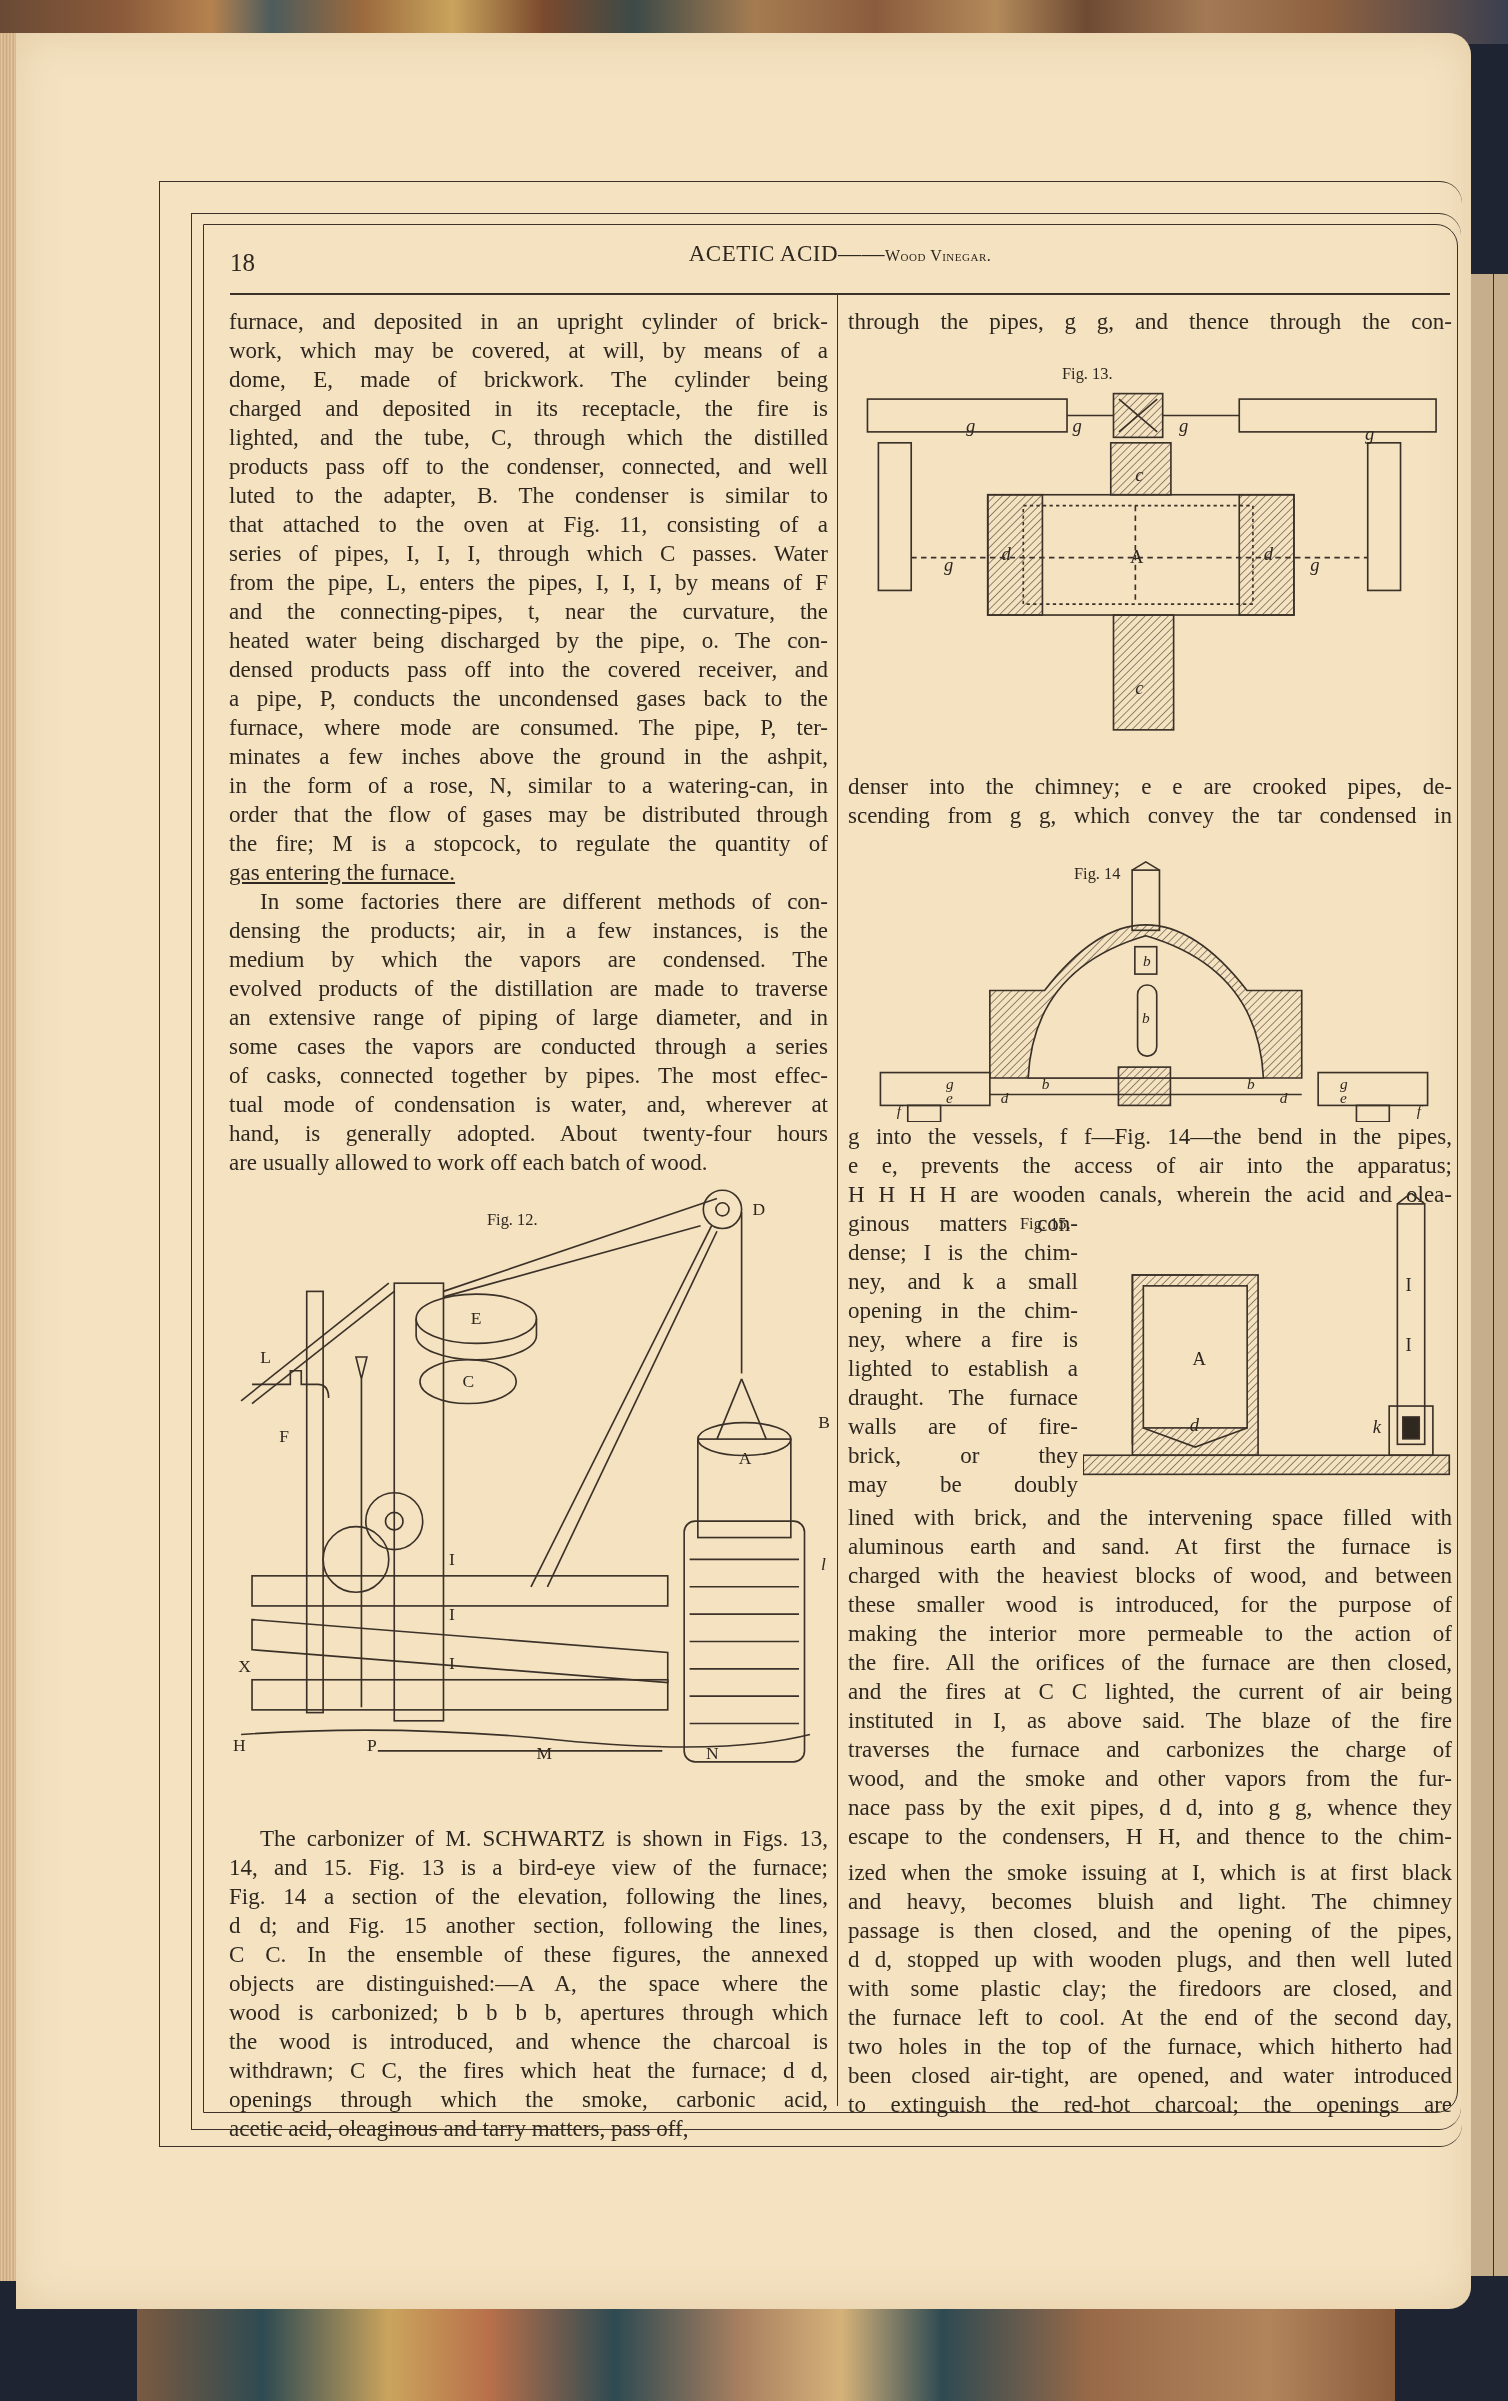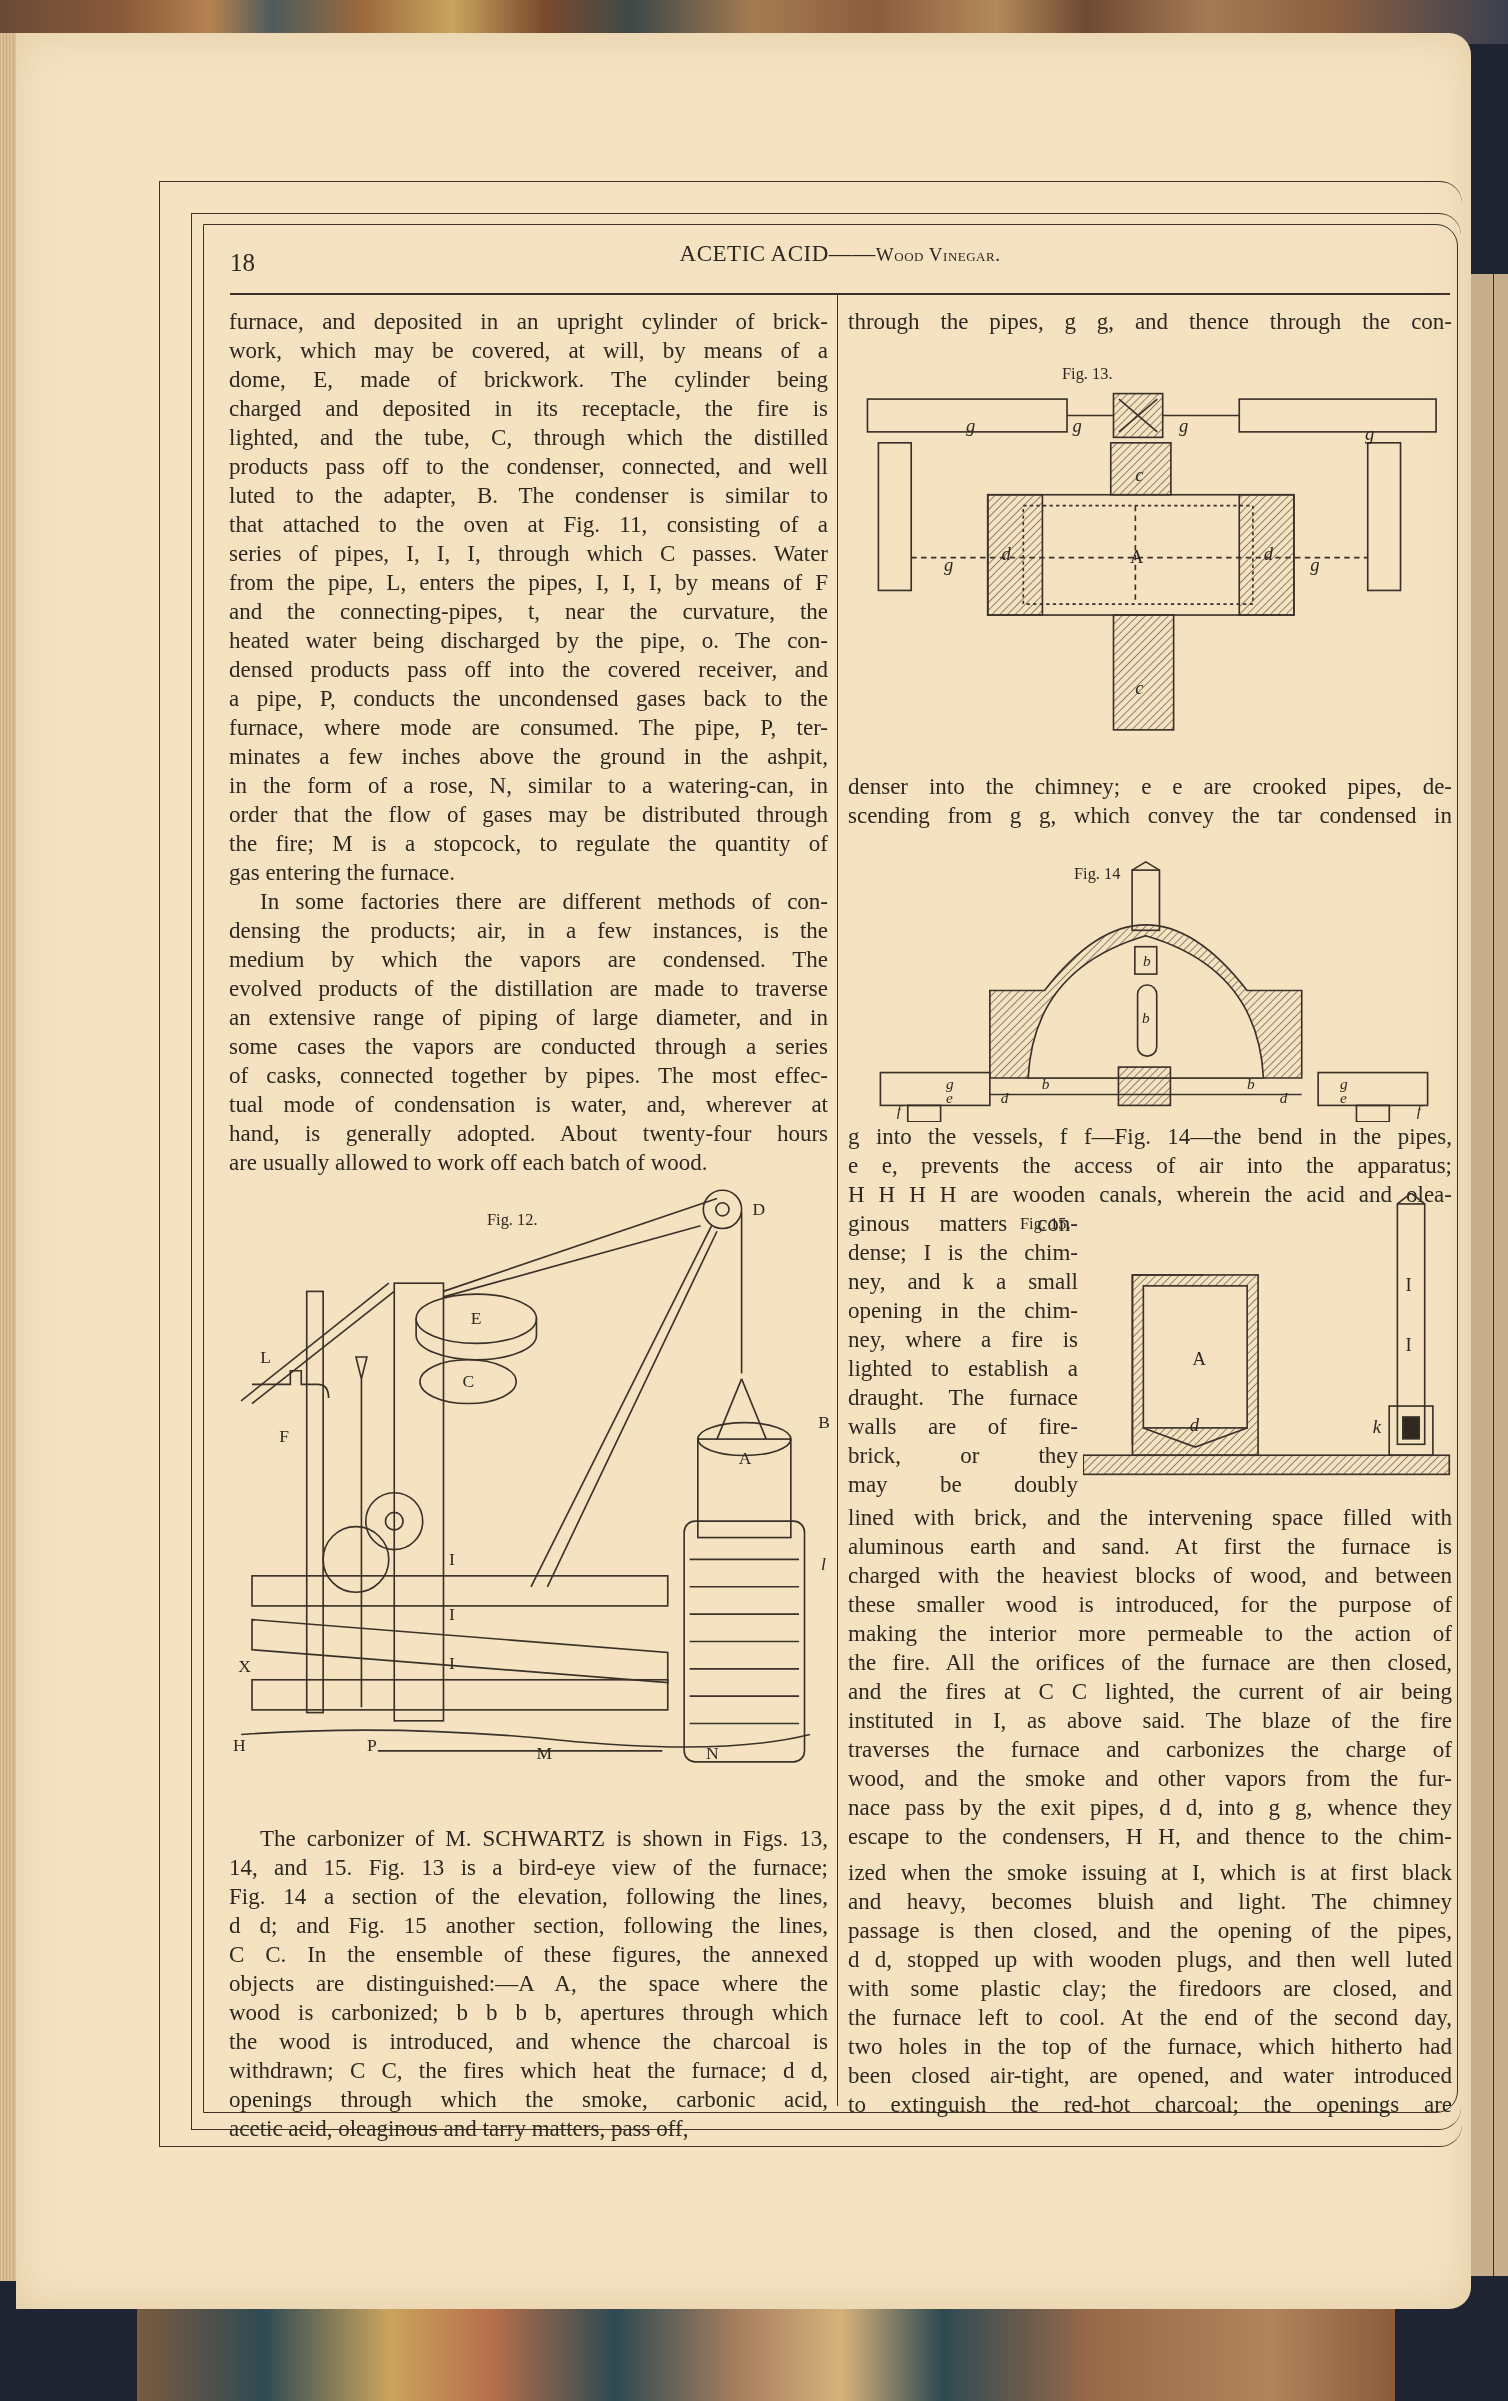--- a/index.html
+++ b/index.html
@@ -43,21 +43,21 @@
   .frame-inner {
     position:absolute; left:203px; top:224px; width:1253px; height:1887px;
     border:1.6px solid #3b3128; border-radius:0 22px 22px 0;
   }
   .header {
     position:absolute; left:230px; top:241px; width:1220px; height:33px;
     color:#2f2821;
   }
   .page-number { position:absolute; left:0; top:8px; font-size:25px; }
   .running-title { position:absolute; left:0; right:0; top:0; text-align:center; font-size:23px; letter-spacing:0.5px; }
-  .running-title .sc { font-size:19px;font-family:Liberation Serif, serif; }
+  .running-title .sc { font-size:16px;font-family:Liberation Serif, serif; }
   .header-rule { position:absolute; left:230px; top:293px; width:1220px; height:2.2px; background:#3b3128; }
   .col-divider { position:absolute; left:837px; top:295px; width:1.1px; height:1811px; background:#3b3128; }
 
   .col { position:absolute; color:#2f2821; font-size:23px; line-height:29px; text-align:justify; }
   .col p { margin:0; }
   .sc { font-variant:small-caps; }
 
   .left-top { left:229px; top:307px; width:599px; }
   .left-bottom { left:229px; top:1824px; width:599px; }
   .right-top { left:848px; top:307px; width:604px; }
@@ -108,21 +108,21 @@
       <div style="text-align: justify; text-align-last: justify;">from the pipe, L, enters the pipes, I, I, I, by means of F</div>
       <div style="text-align: justify; text-align-last: justify;">and the connecting-pipes, t, near the curvature, the</div>
       <div style="text-align: justify; text-align-last: justify;">heated water being discharged by the pipe, o.  The con-</div>
       <div style="text-align: justify; text-align-last: justify;">densed products pass off into the covered receiver, and</div>
       <div style="text-align: justify; text-align-last: justify;">a pipe, P, conducts the uncondensed gases back to the</div>
       <div style="text-align: justify; text-align-last: justify;">furnace, where mode are consumed.  The pipe, P, ter-</div>
       <div style="text-align: justify; text-align-last: justify;">minates a few inches above the ground in the ashpit,</div>
       <div style="text-align: justify; text-align-last: justify;">in the form of a rose, N, similar to a watering-can, in</div>
       <div style="text-align: justify; text-align-last: justify;">order that the flow of gases may be distributed through</div>
       <div style="text-align: justify; text-align-last: justify;">the fire; M is a stopcock, to regulate the quantity of</div>
-      <div style="text-align: right; text-align-last: left;">gas entering the furnace.</div>
+      <div style="text-align: right; text-align-last: left; text-decoration: underline;">gas entering the furnace.</div>
     </div>
   <div id="lp2">
       <div style="text-align: justify; text-align-last: justify; text-indent: 31px;">In some factories there are different methods of con-</div>
       <div style="text-align: justify; text-align-last: justify;">densing the products; air, in a few instances, is the</div>
       <div style="text-align: justify; text-align-last: justify;">medium by which the vapors are condensed.  The</div>
       <div style="text-align: justify; text-align-last: justify;">evolved products of the distillation are made to traverse</div>
       <div style="text-align: justify; text-align-last: justify;">an extensive range of piping of large diameter, and in</div>
       <div style="text-align: justify; text-align-last: justify;">some cases the vapors are conducted through a series</div>
       <div style="text-align: justify; text-align-last: justify;">of casks, connected together by pipes.  The most effec-</div>
       <div style="text-align: justify; text-align-last: justify;">tual mode of condensation is water, and, wherever at</div>

